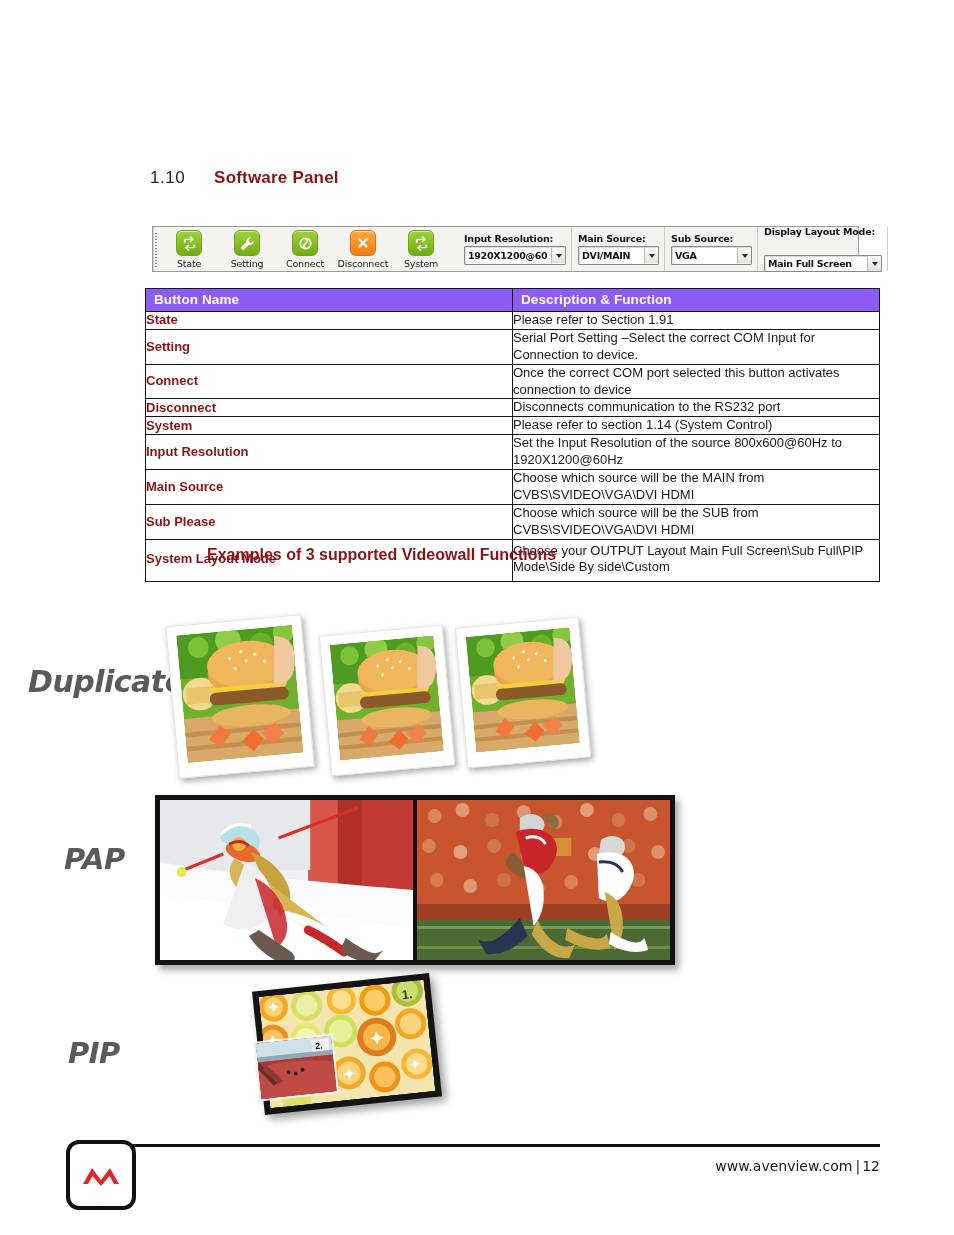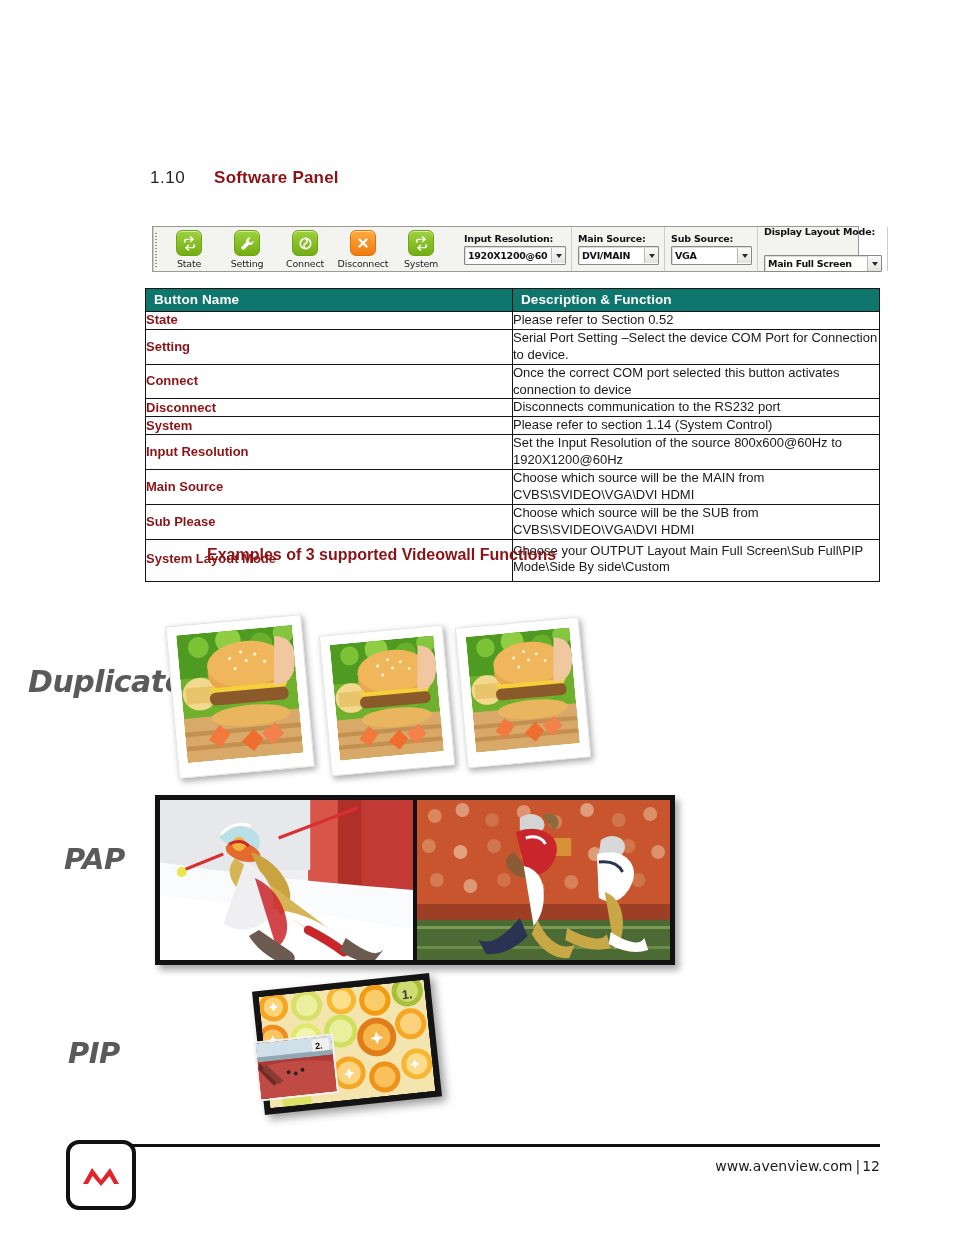--- a/index.html
+++ b/index.html
@@ -56,21 +56,21 @@
   .f-mode .combo{width:116px;margin-top:16px;}
   .tailpanel{flex:1;background:linear-gradient(180deg,#eef0f7,#c9cfe0);
              border-left:1px solid #cdcdc6;}
 
   
   table.specs{
     position:absolute;left:145px;top:288px;width:735px;border-collapse:collapse;
     table-layout:fixed;
   }
   table.specs td,table.specs th{border:1px solid #151515;padding:0;vertical-align:middle;}
-  table.specs thead th{background:#0f766e;color:#ffffff;font-weight:bold;font-size:13.5px;
+  table.specs thead th{background:#8b5cf6;color:#ffffff;font-weight:bold;font-size:13.5px;
        text-align:left;padding:3px 6px 4px 8px;letter-spacing:.1px;}
   td.k{width:172px;color:#8B1316;font-weight:bold;font-size:13px;padding:2px 6px 3px 8px;
        line-height:1.25;}
   td.v{color:#1a1a1a;font-size:13px;padding:2px 6px 3px 6px;line-height:1.3;}
   tr.tall td{padding-top:3px;padding-bottom:5px;}
 
   
   .ex-title{position:absolute;left:207px;top:546px;font-size:16px;font-weight:bold;color:#8B1316;}
 
   
@@ -224,25 +224,25 @@
   <table class="specs">
     <thead>
       <tr>
         <th>Button Name</th>
         <th>Description &amp; Function</th>
       </tr>
     </thead>
     <tbody>
       <tr>
         <td class="k">State</td>
-        <td class="v">Please refer to Section 0.52</td>
+        <td class="v">Please refer to Section 1.91</td>
       </tr>
       <tr>
         <td class="k">Setting</td>
-        <td class="v">Serial Port Setting –Select the device COM Port for Connection to device.</td>
+        <td class="v">Serial Port Setting –Select the correct COM Input for Connection to device.</td>
       </tr>
       <tr>
         <td class="k">Connect</td>
         <td class="v">Once the correct COM port selected this button activates connection to device</td>
       </tr>
       <tr>
         <td class="k">Disconnect</td>
         <td class="v">Disconnects communication to the RS232 port</td>
       </tr>
       <tr>

